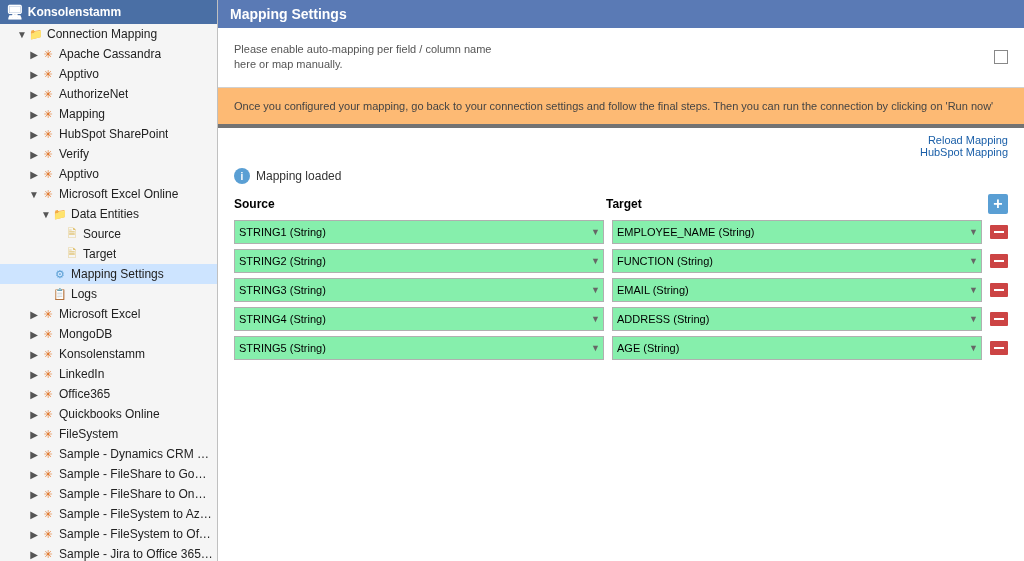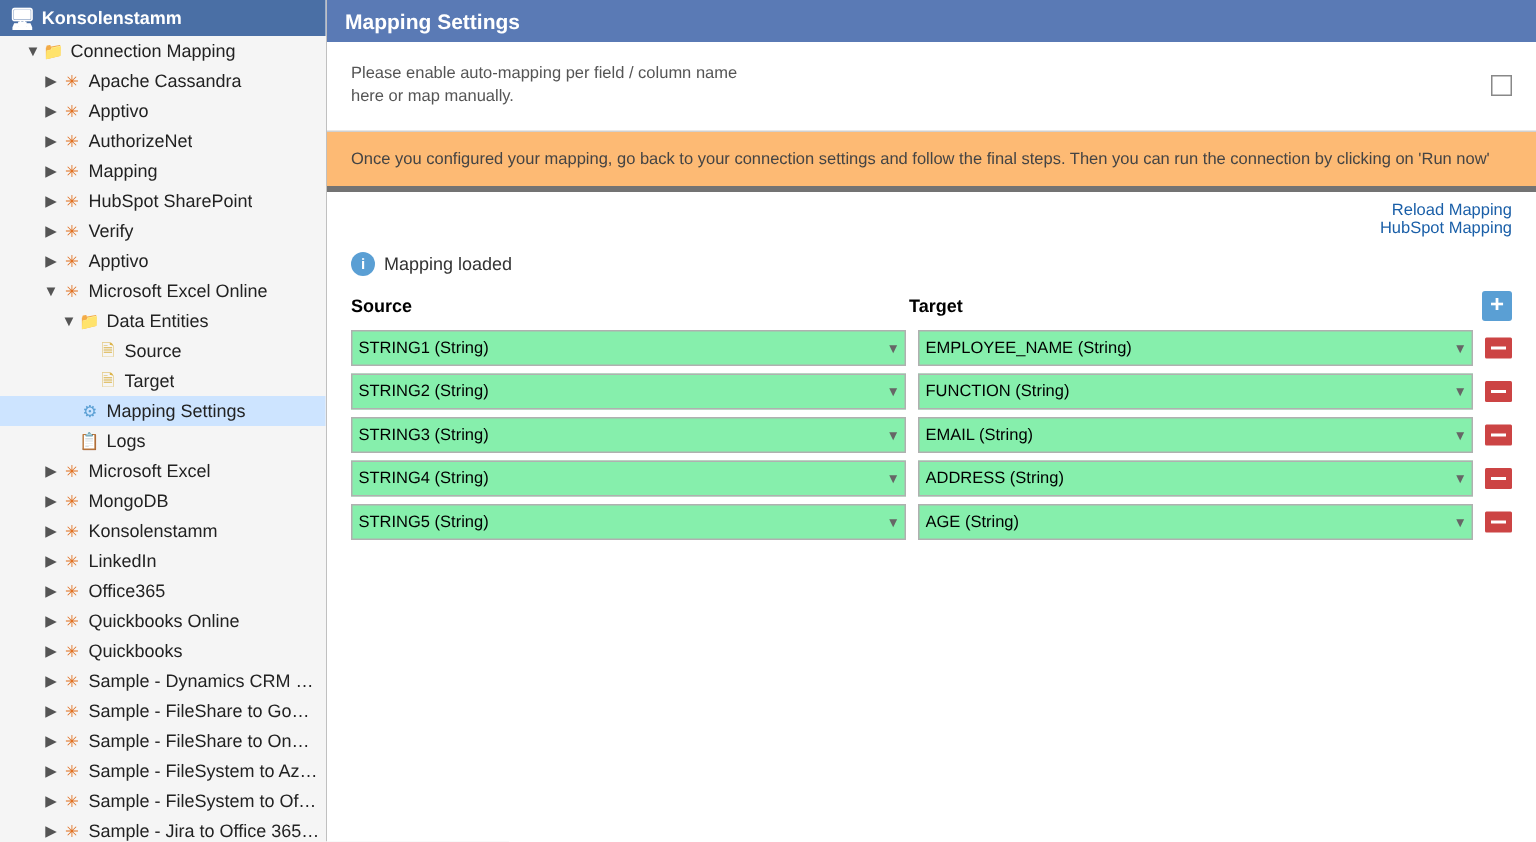--- a/index.html
+++ b/index.html
@@ -400,21 +400,21 @@
 
   <div class="tree-item indent-2">
     <span class="toggle">▶</span>
     <span class="icon icon-snowflake">✳</span>
     <span class="tree-label">Quickbooks Online</span>
   </div>
 
   <div class="tree-item indent-2">
     <span class="toggle">▶</span>
     <span class="icon icon-snowflake">✳</span>
-    <span class="tree-label">Quickbooks</span>
+    <span class="tree-label">FileSystem</span>
   </div>
 
   <div class="tree-item indent-2">
     <span class="toggle">▶</span>
     <span class="icon icon-snowflake">✳</span>
     <span class="tree-label">Sample - Dynamics CRM (O...</span>
   </div>
 
   <div class="tree-item indent-2">
     <span class="toggle">▶</span>

